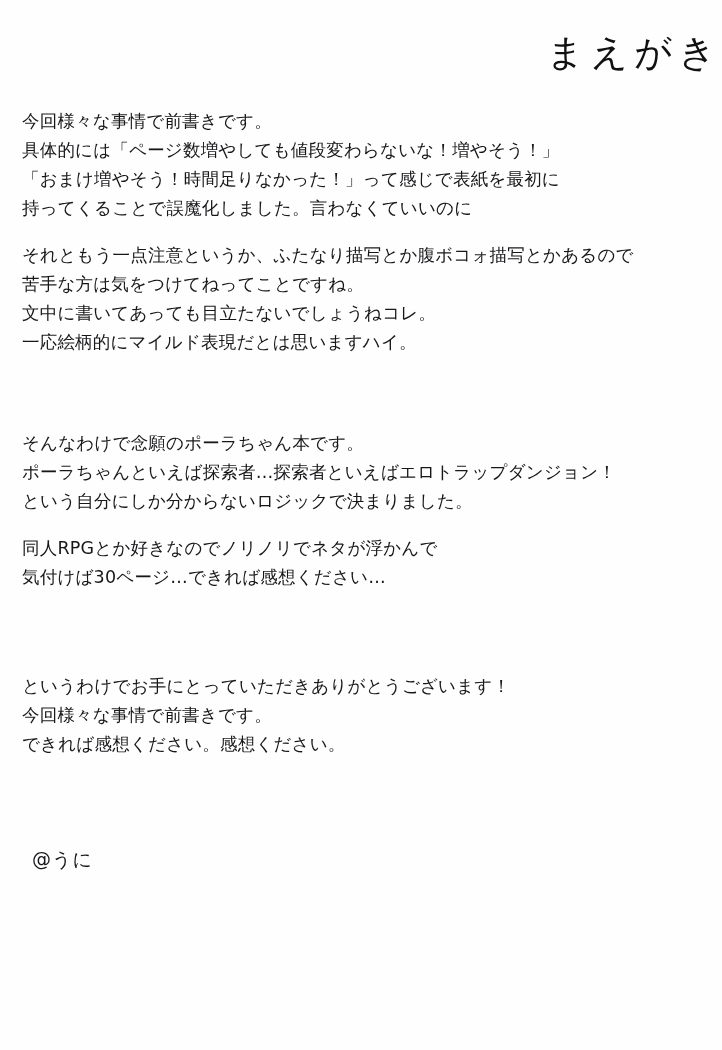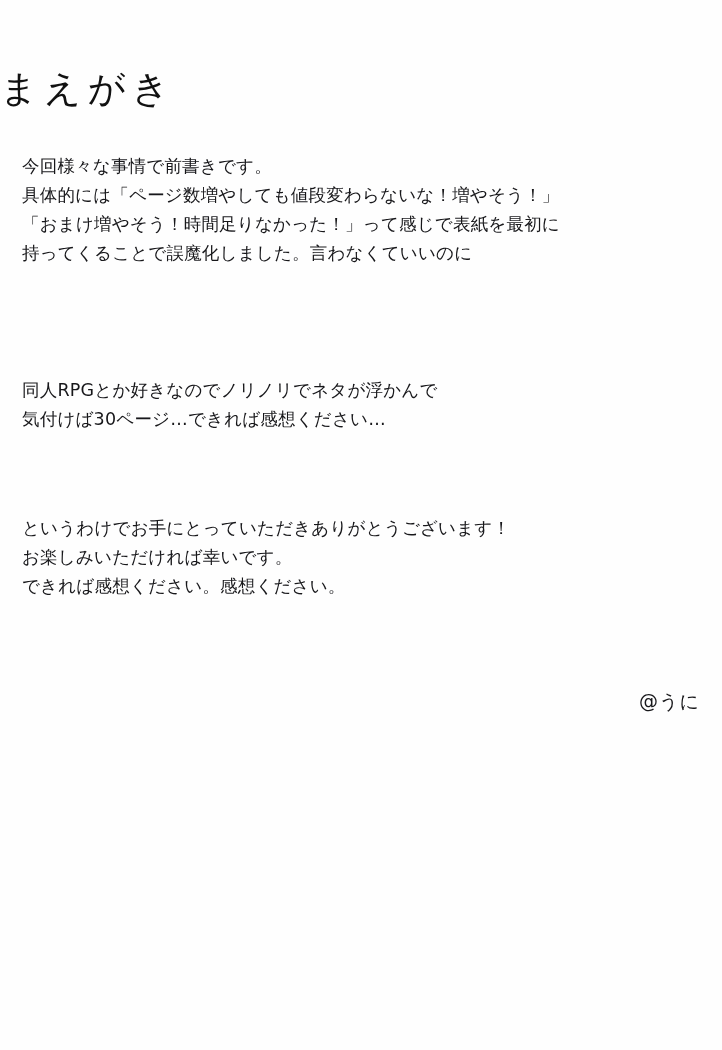--- a/index.html
+++ b/index.html
@@ -16,78 +16,84 @@
     overflow: hidden;
   }
   .page {
     width: 722px;
     height: 1050px;
     box-sizing: border-box;
     background: #fefefe;
     position: relative;
   }
   .title {
-    text-align: left;
+    text-align: right;
     font-size: 37px;
     letter-spacing: 6px;
     color: #111111;
     font-weight: 400;
-    padding-top: 64px;
+    padding-top: 28px;
     font-family: "DejaVu Sans", "Liberation Sans", sans-serif;
   }
   .body-area {
     padding: 0 22px 0 22px;
-    margin-top: 38px;
+    margin-top: 29px;
   }
   .para {
     font-size: 17.5px;
     line-height: 29px;
     color: #17171a;
     letter-spacing: 0.2px;
     white-space: pre-wrap;
   }
   .gap-sm { height: 18px; }
   .gap-md { height: 44px; }
   .gap-lg { height: 62px; }
   .gap-xl { height: 72px; }
   .signature {
     font-size: 19px;
     letter-spacing: 1px;
     color: #17171a;
     padding-left: 10px;
-    text-align: right;
   }
 </style>
 </head>
 <body>
 
 <div class="page">
 
   <div class="title">まえがき</div>
 
   <div class="body-area">
 
     <div class="para">今回様々な事情で前書きです。
 具体的には「ページ数増やしても値段変わらないな！増やそう！」
 「おまけ増やそう！時間足りなかった！」って感じで表紙を最初に
 持ってくることで誤魔化しました。言わなくていいのに</div>
     <div class="gap-sm"></div>
 
+    <div class="para">それともう一点注意というか、ふたなり描写とか腹ボコォ描写とかあるので
+苦手な方は気をつけてねってことですね。
+文中に書いてあっても目立たないでしょうねコレ。
+一応絵柄的にマイルド表現だとは思いますハイ。</div>
     <div class="gap-xl"></div>
 
+    <div class="para">そんなわけで念願のポーラちゃん本です。
+ポーラちゃんといえば探索者…探索者といえばエロトラップダンジョン！
+という自分にしか分からないロジックで決まりました。</div>
     <div class="gap-sm"></div>
 
     <div class="para">同人RPGとか好きなのでノリノリでネタが浮かんで
 気付けば30ページ…できれば感想ください…</div>
     <div class="gap-sm"></div>
 
     <div class="gap-lg"></div>
 
     <div class="para">というわけでお手にとっていただきありがとうございます！
-お楽しみいただければ幸いです。
+今回様々な事情で前書きです。
 できれば感想ください。感想ください。</div>
     <div class="gap-md"></div>
     <div class="gap-md"></div>
 
     <div class="signature">@うに</div>
 
   </div>
 </div>
 
 </body></html>

